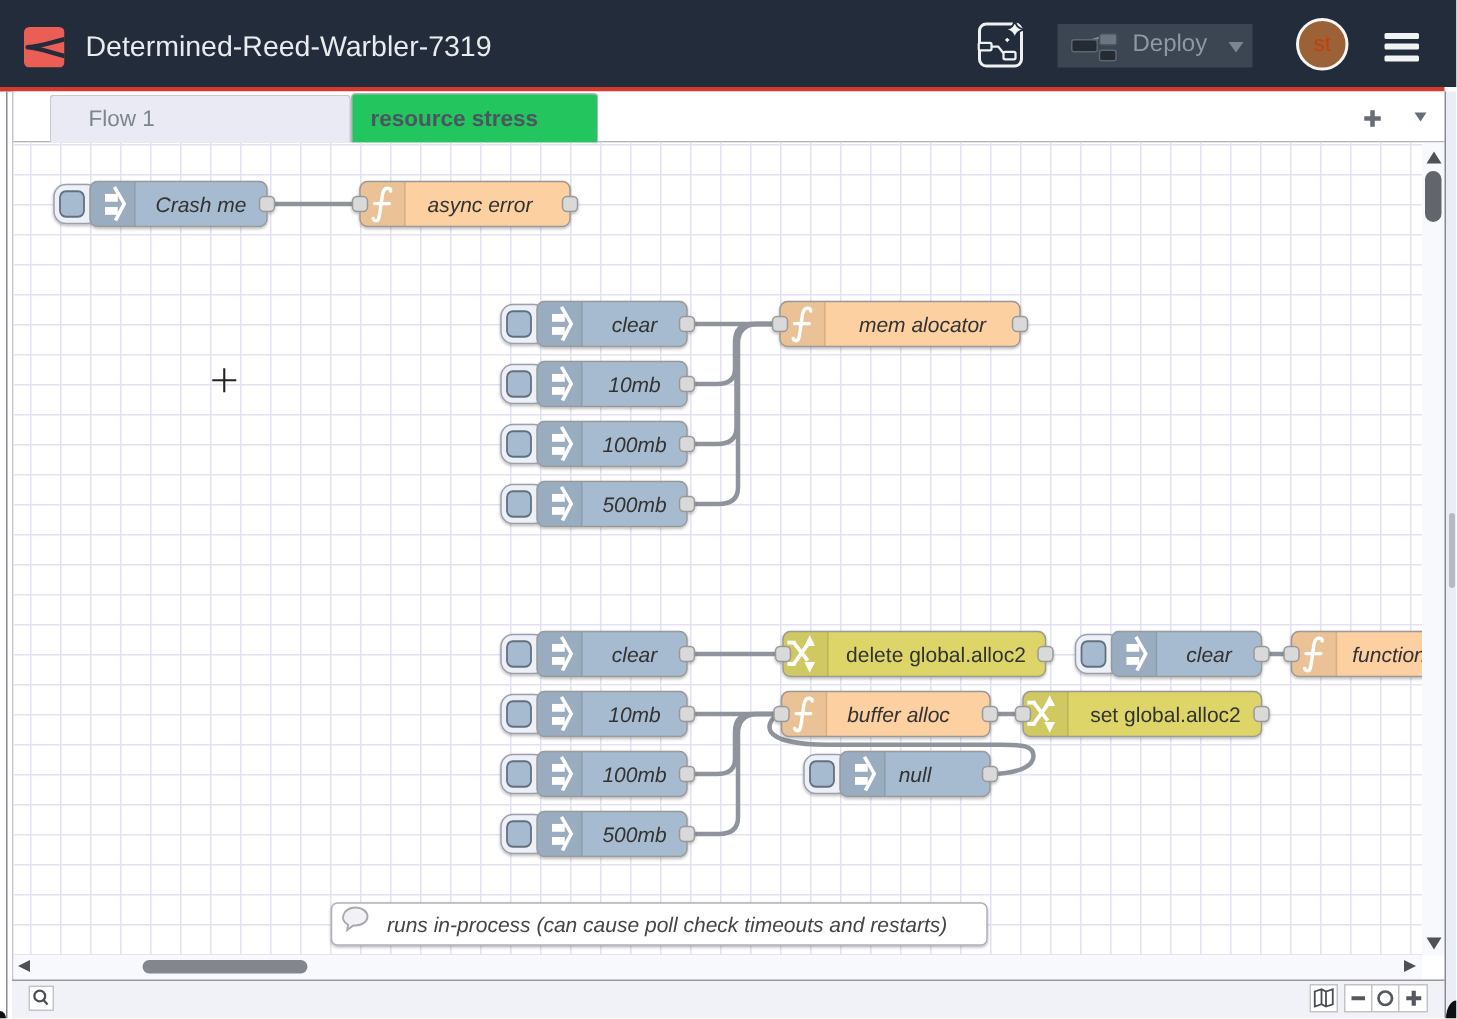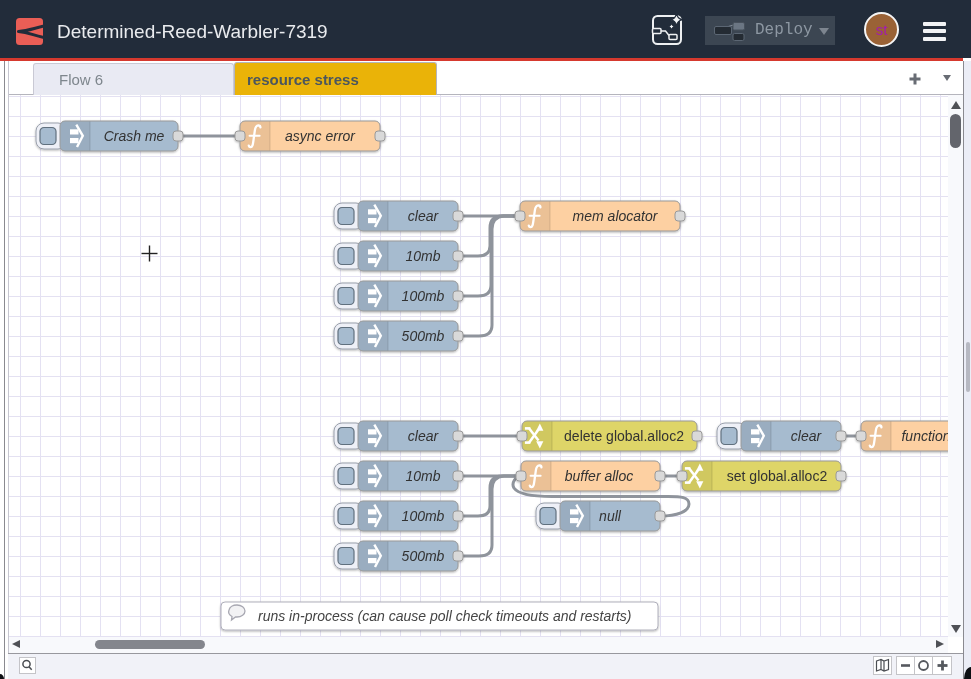--- a/index.html
+++ b/index.html
@@ -2,31 +2,31 @@
 <html><head>
 <meta charset="utf-8">
 <style>
 html,body{margin:0;padding:0;}
 body{width:971px;height:679px;position:relative;font-family:"Liberation Sans",sans-serif;background:#fff;overflow:hidden;}
 .abs{position:absolute;}
 #hdr{top:0;left:0;width:971px;height:58px;background:#222c3a;}
 #redline{top:58px;left:0;width:963px;height:3px;background:#d6392e;}
 #title{left:57px;top:21.5px;color:#e9ebee;font-size:19px;letter-spacing:0px;line-height:19px;}
 #deploybtn{left:705px;top:16px;width:130px;height:29px;background:#3c4652;}
-#deploytxt{left:755px;top:21px;font-size:16px;color:#8e98a3;font-family:Liberation Mono, monospace;}
+#deploytxt{left:755px;top:21px;font-size:16px;color:#8e98a3;}
 #deployarrow{left:819px;top:28px;width:0;height:0;border-left:5px solid transparent;border-right:5px solid transparent;border-top:7px solid #7d858f;}
 #avatar{left:864px;top:12px;width:35px;height:35px;border-radius:50%;background:#9a6236;border:2.5px solid #f5f5f5;box-sizing:border-box;}
-#avatxt{left:864px;top:21px;width:35px;text-align:center;color:#a21caf;font-size:15px;}
+#avatxt{left:864px;top:21px;width:35px;text-align:center;color:#c2410c;font-size:15px;}
 .hbar{left:923px;width:23px;height:4.2px;background:#f2f3f5;border-radius:1px;}
 #leftline{left:4px;top:61px;width:1px;height:618px;background:#8a8a90;}
 #canvasborder{left:8px;top:61px;width:1px;height:618px;background:#c6c6d0;}
 #tabbar{left:9px;top:61px;width:954px;height:34px;background:#ffffff;border-bottom:1px solid #b5b5bd;box-sizing:border-box;}
 #tab1{left:33px;top:63px;width:201px;height:32px;background:#e9eaf3;border:1px solid #c9c9d4;border-bottom:none;border-radius:3px 3px 0 0;box-sizing:border-box;}
 #tab1 span{position:absolute;left:25px;top:7px;font-size:15px;color:#7e868d;}
-#tab2{left:234px;top:62px;width:203px;height:33px;background:#eab308;border:1px solid #b5b5bd;border-bottom:none;border-radius:3px 3px 0 0;box-sizing:border-box;}
+#tab2{left:234px;top:62px;width:165px;height:33px;background:#22c55e;border:1px solid #b5b5bd;border-bottom:none;border-radius:3px 3px 0 0;box-sizing:border-box;}
 #tab2 span{position:absolute;left:12px;top:8px;font-size:15px;font-weight:bold;color:#4b565e;}
 #plusbtn{left:909px;top:72.5px;width:12px;height:12px;}
 #ddbtn{left:942.5px;top:75px;width:0;height:0;border-left:4.5px solid transparent;border-right:4.5px solid transparent;border-top:6px solid #686c74;}
 #vsb{left:948px;top:95px;width:15px;height:542px;background:#f8f9fc;}
 #vthumb{left:950px;top:114px;width:11px;height:34px;background:#63656c;border-radius:5.5px;}
 #vup{left:950.5px;top:101px;width:0;height:0;border-left:5px solid transparent;border-right:5px solid transparent;border-bottom:8px solid #4f5156;}
 #vdn{left:950.5px;top:625px;width:0;height:0;border-left:5px solid transparent;border-right:5px solid transparent;border-top:8px solid #4f5156;}
 #hsb{left:9px;top:637px;width:939px;height:16px;background:#f8f9fc;}
 #hthumb{left:95px;top:640px;width:110px;height:9px;background:#84868d;border-radius:4.5px;}
 #hlt{left:12px;top:640px;width:0;height:0;border-top:4.5px solid transparent;border-bottom:4.5px solid transparent;border-right:8px solid #4f5156;}
@@ -71,21 +71,21 @@
 <div class="abs" id="deploytxt">Deploy</div>
 <div class="abs" id="deployarrow"></div>
 <div class="abs" id="avatar"></div>
 <div class="abs" id="avatxt">st</div>
 <div class="abs hbar" style="top:21.5px"></div>
 <div class="abs hbar" style="top:29.3px"></div>
 <div class="abs hbar" style="top:37.1px"></div>
 
 <div class="abs" id="tabbar"></div>
 <div class="abs" id="tab1">
-    <span>Flow 6</span>
+    <span>Flow 1</span>
   </div>
 <div class="abs" id="tab2">
     <span>resource stress</span>
   </div>
 <svg class="abs" id="plusbtn" viewBox="0 0 12 12">
     <path d="M6,0.5 V11.5 M0.5,6 H11.5" stroke="#686c74" stroke-width="3"></path>
   </svg>
 <div class="abs" id="ddbtn"></div>
 <div class="abs" id="leftline"></div>
 <div class="abs" id="canvasborder"></div>

